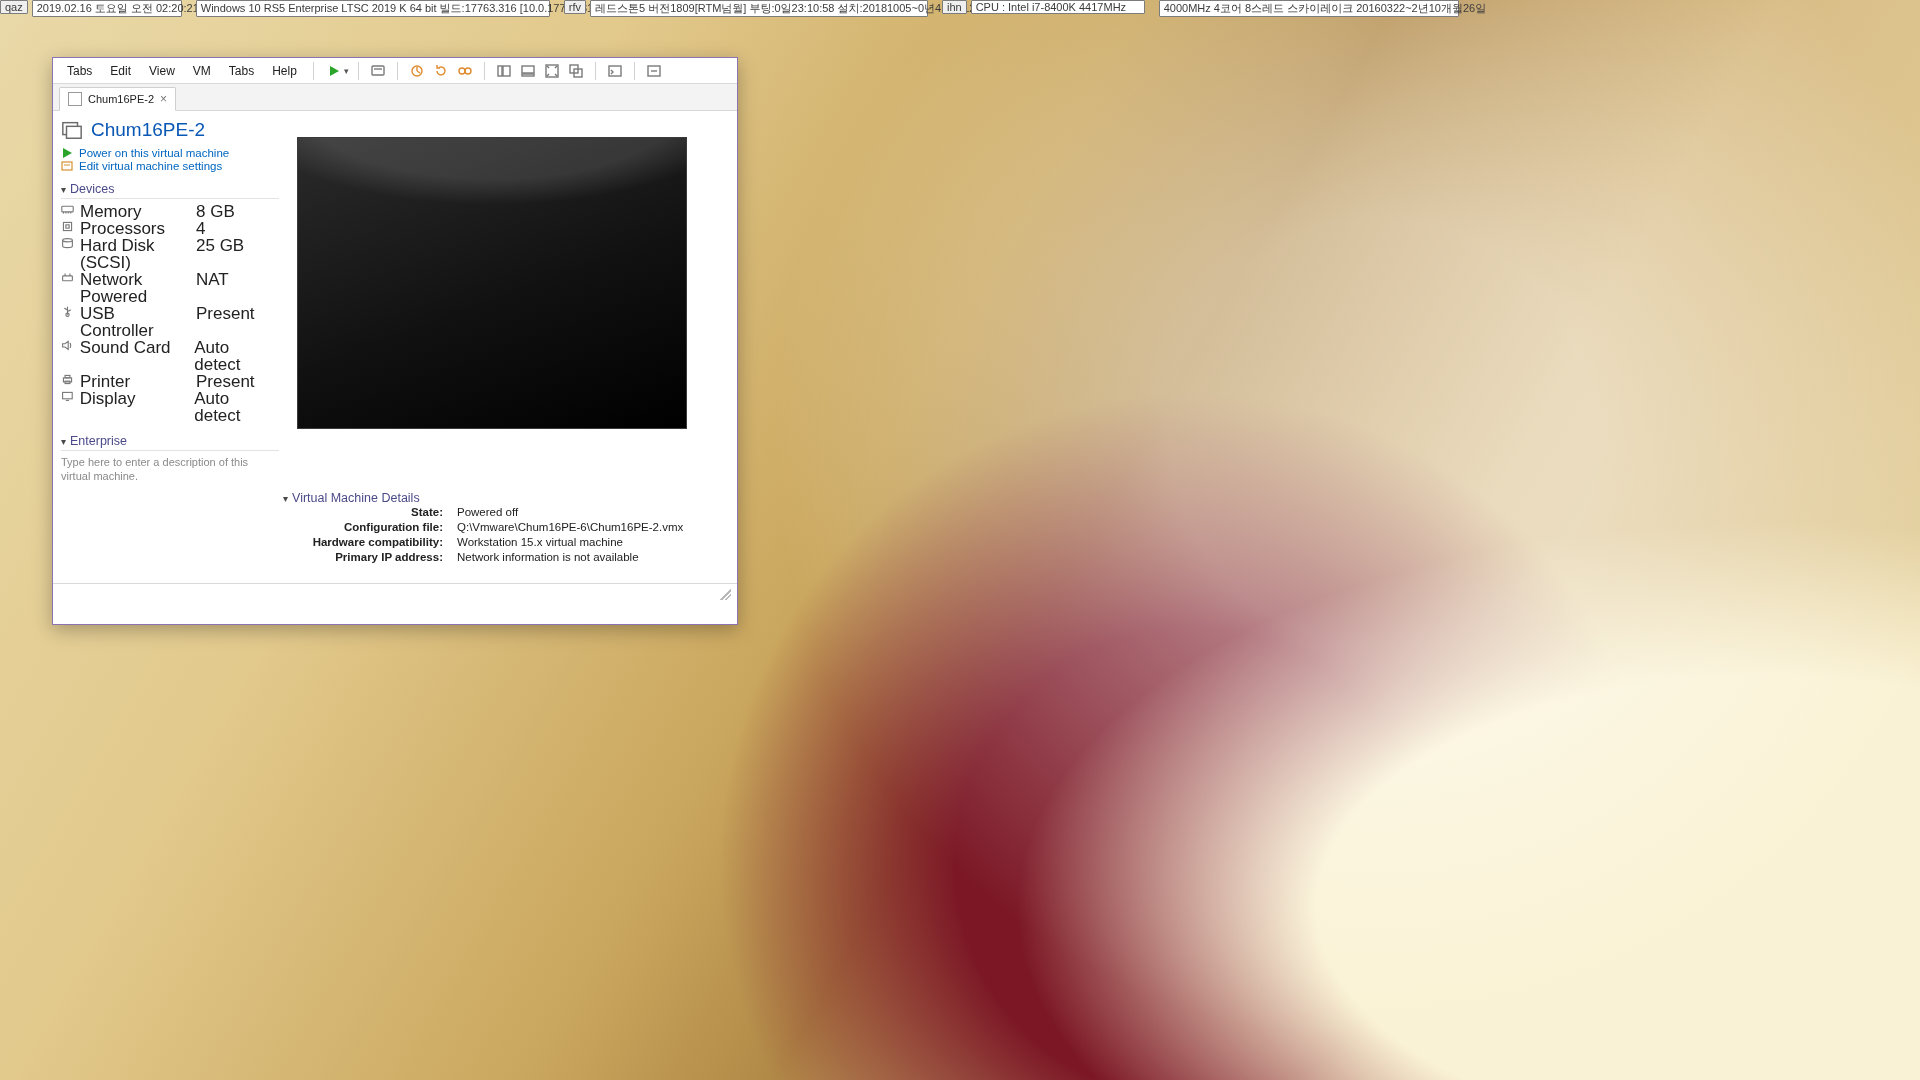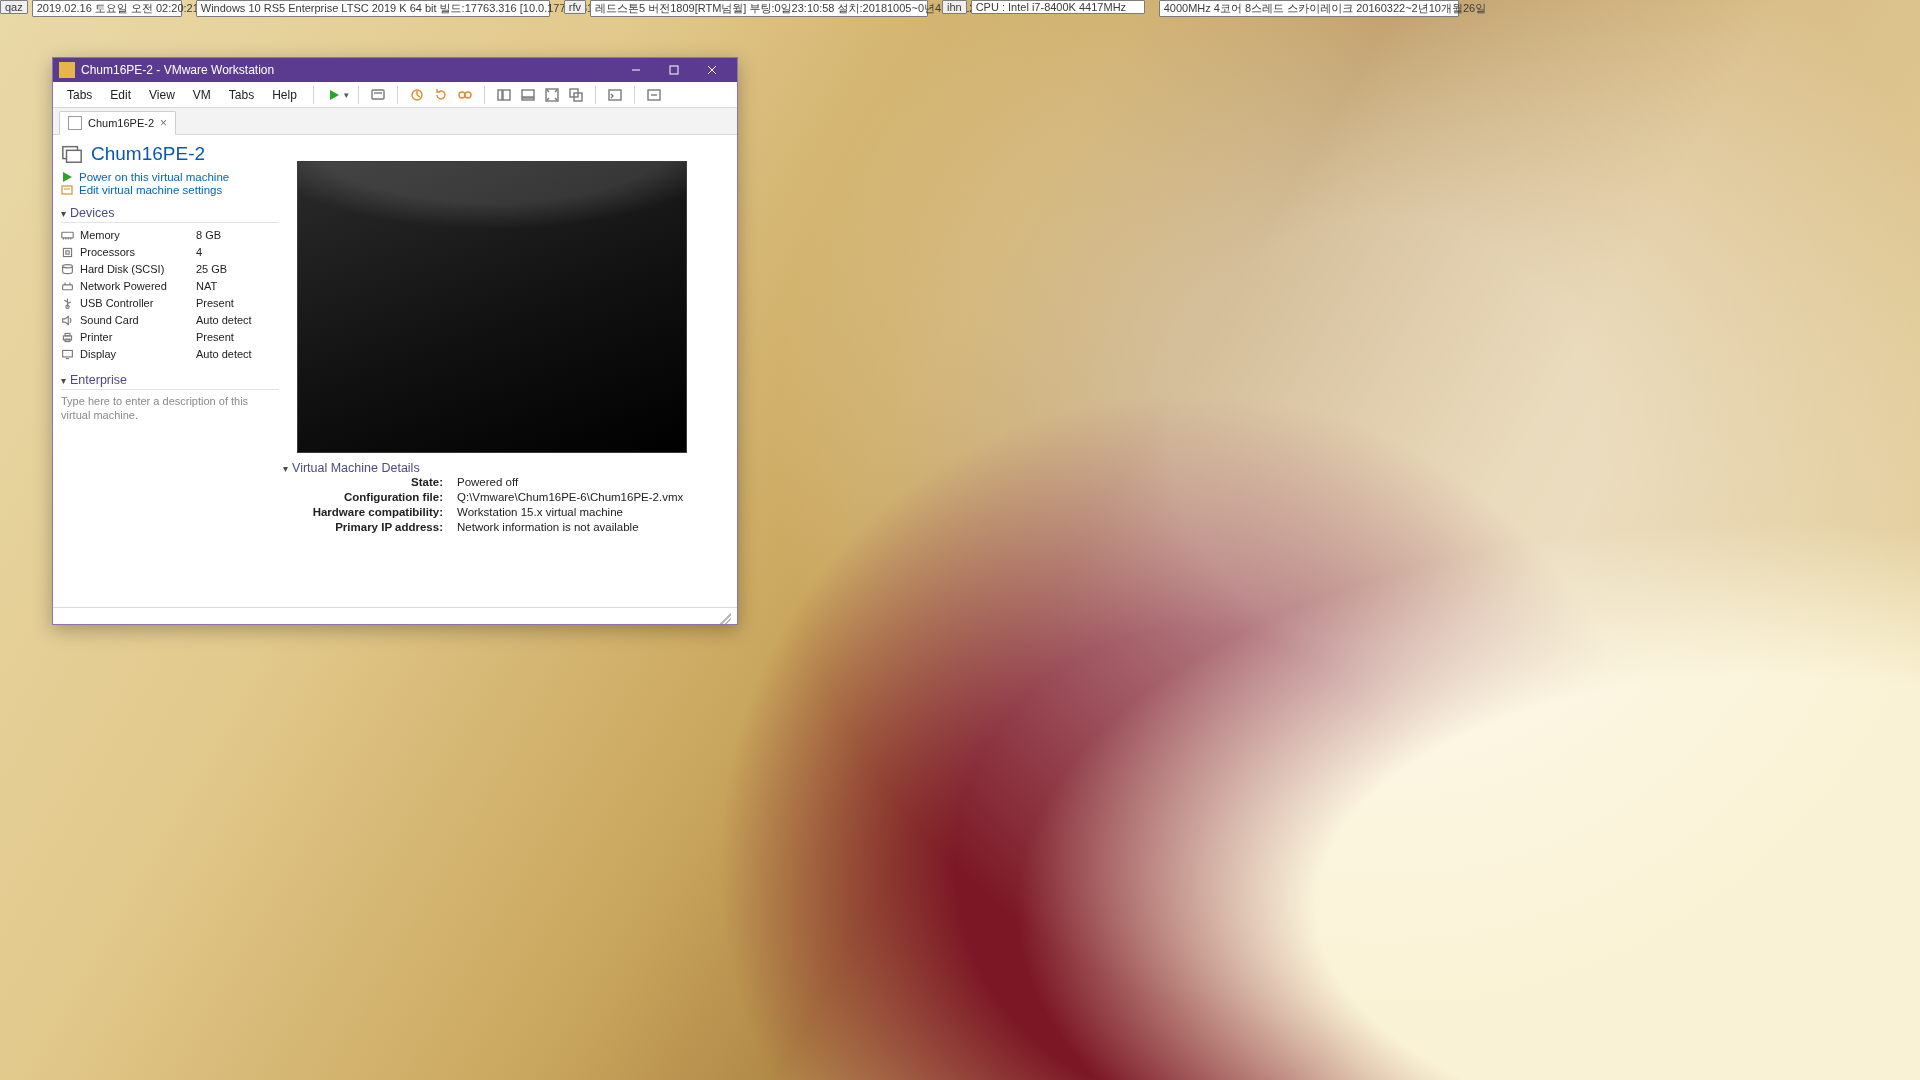--- a/index.html
+++ b/index.html
@@ -45,21 +45,21 @@
   .page-top{display:flex;padding:6px 8px 0 8px;gap:10px;}
   .leftcol{width:218px;}
   .vm-title-row{display:flex;align-items:center;gap:8px;margin:2px 0 6px 0;}
   .vm-title{color:#0a58b5;font-size:19px;}
   .vm-title-icon{width:22px;height:22px;}
   .action-link{display:flex;align-items:center;gap:6px;color:#0066c0;font-size:11.5px;margin:1px 0;}
   .action-link svg{width:12px;height:12px;}
   .section{margin-top:10px;}
   .section-head{display:flex;align-items:center;gap:4px;color:#4a4a8a;font-size:12.5px;border-bottom:1px solid #e3e3e3;padding-bottom:2px;margin-bottom:4px;}
   .section-head .caret{color:#4a4a4a;font-size:10px;transform:rotate(0);}
-  .devrow{display:flex;align-items:center;gap:6px;font-size:11px;line-height:17px;}
+  .devrow{display:flex;align-items:flex-start;gap:6px;font-size:17px;line-height:17px;}
   .devrow .devicon{width:13px;height:13px;display:flex;align-items:center;justify-content:center;color:#6a6a6a;}
   .devrow .dlabel{width:110px;}
   .desc-ph{color:#8a8a8a;font-size:11px;line-height:14px;}
   
   .rightcol{flex:1;padding:6px 8px 0 0;}
   .preview{width:388px;height:290px;margin:14px 0 0 8px;
     background:
       radial-gradient(ellipse 120% 60% at 50% -10%, rgba(255,255,255,.12) 0 40%, transparent 55%),
       linear-gradient(160deg,#2b2b2b 0%,#111 55%,#000 100%);
     border:1px solid #3a3a3a;}
@@ -93,41 +93,20 @@
     <div class="chip" style="width:328px" data-interactable="false">레드스톤5 버전1809[RTM넘월] 부팅:0일23:10:58 설치:20181005~0년4개월12일</div>
     <div style="width:10px"></div>
     <div class="chip label" data-interactable="false">ihn</div>
     <div class="chip" style="width:164px" data-interactable="false">CPU : Intel i7-8400K 4417MHz</div>
     <div style="width:10px"></div>
     <div class="chip" style="width:290px" data-interactable="false">4000MHz 4코어 8스레드 스카이레이크 20160322~2년10개월26일</div>
   </div>
 
   <div class="win" data-interactable="false">
 
-    <div class="titlebar" data-interactable="true">
-      <div class="app-icon" data-interactable="false"></div>
-      <div data-interactable="false">Chum16PE-2 - VMware Workstation</div>
-      <div class="spacer"></div>
-      <div class="win-btn" data-interactable="true">
-          <svg viewBox="0 0 10 10">
-            <line x1="1" y1="5" x2="9" y2="5" stroke="#fff" stroke-width="1"></line>
-          </svg>
-        </div>
-      <div class="win-btn" data-interactable="true">
-          <svg viewBox="0 0 10 10">
-            <rect x="1" y="1" width="8" height="8" fill="none" stroke="#fff" stroke-width="1"></rect>
-          </svg>
-        </div>
-      <div class="win-btn close" data-interactable="true">
-          <svg viewBox="0 0 10 10">
-            <line x1="1" y1="1" x2="9" y2="9" stroke="#fff"></line>
-            <line x1="9" y1="1" x2="1" y2="9" stroke="#fff"></line>
-          </svg>
-        </div>
-    </div>
 
     <div class="menubar" data-interactable="false">
       <span class="menu-item" data-interactable="true">Tabs</span>
       <span class="menu-item" data-interactable="true">Edit</span>
       <span class="menu-item" data-interactable="true">View</span>
       <span class="menu-item" data-interactable="true">VM</span>
       <span class="menu-item" data-interactable="true">Tabs</span>
       <span class="menu-item" data-interactable="true">Help</span>
       <span class="tb-sep" data-interactable="false"></span>
       <span class="play-btn" data-interactable="true">

